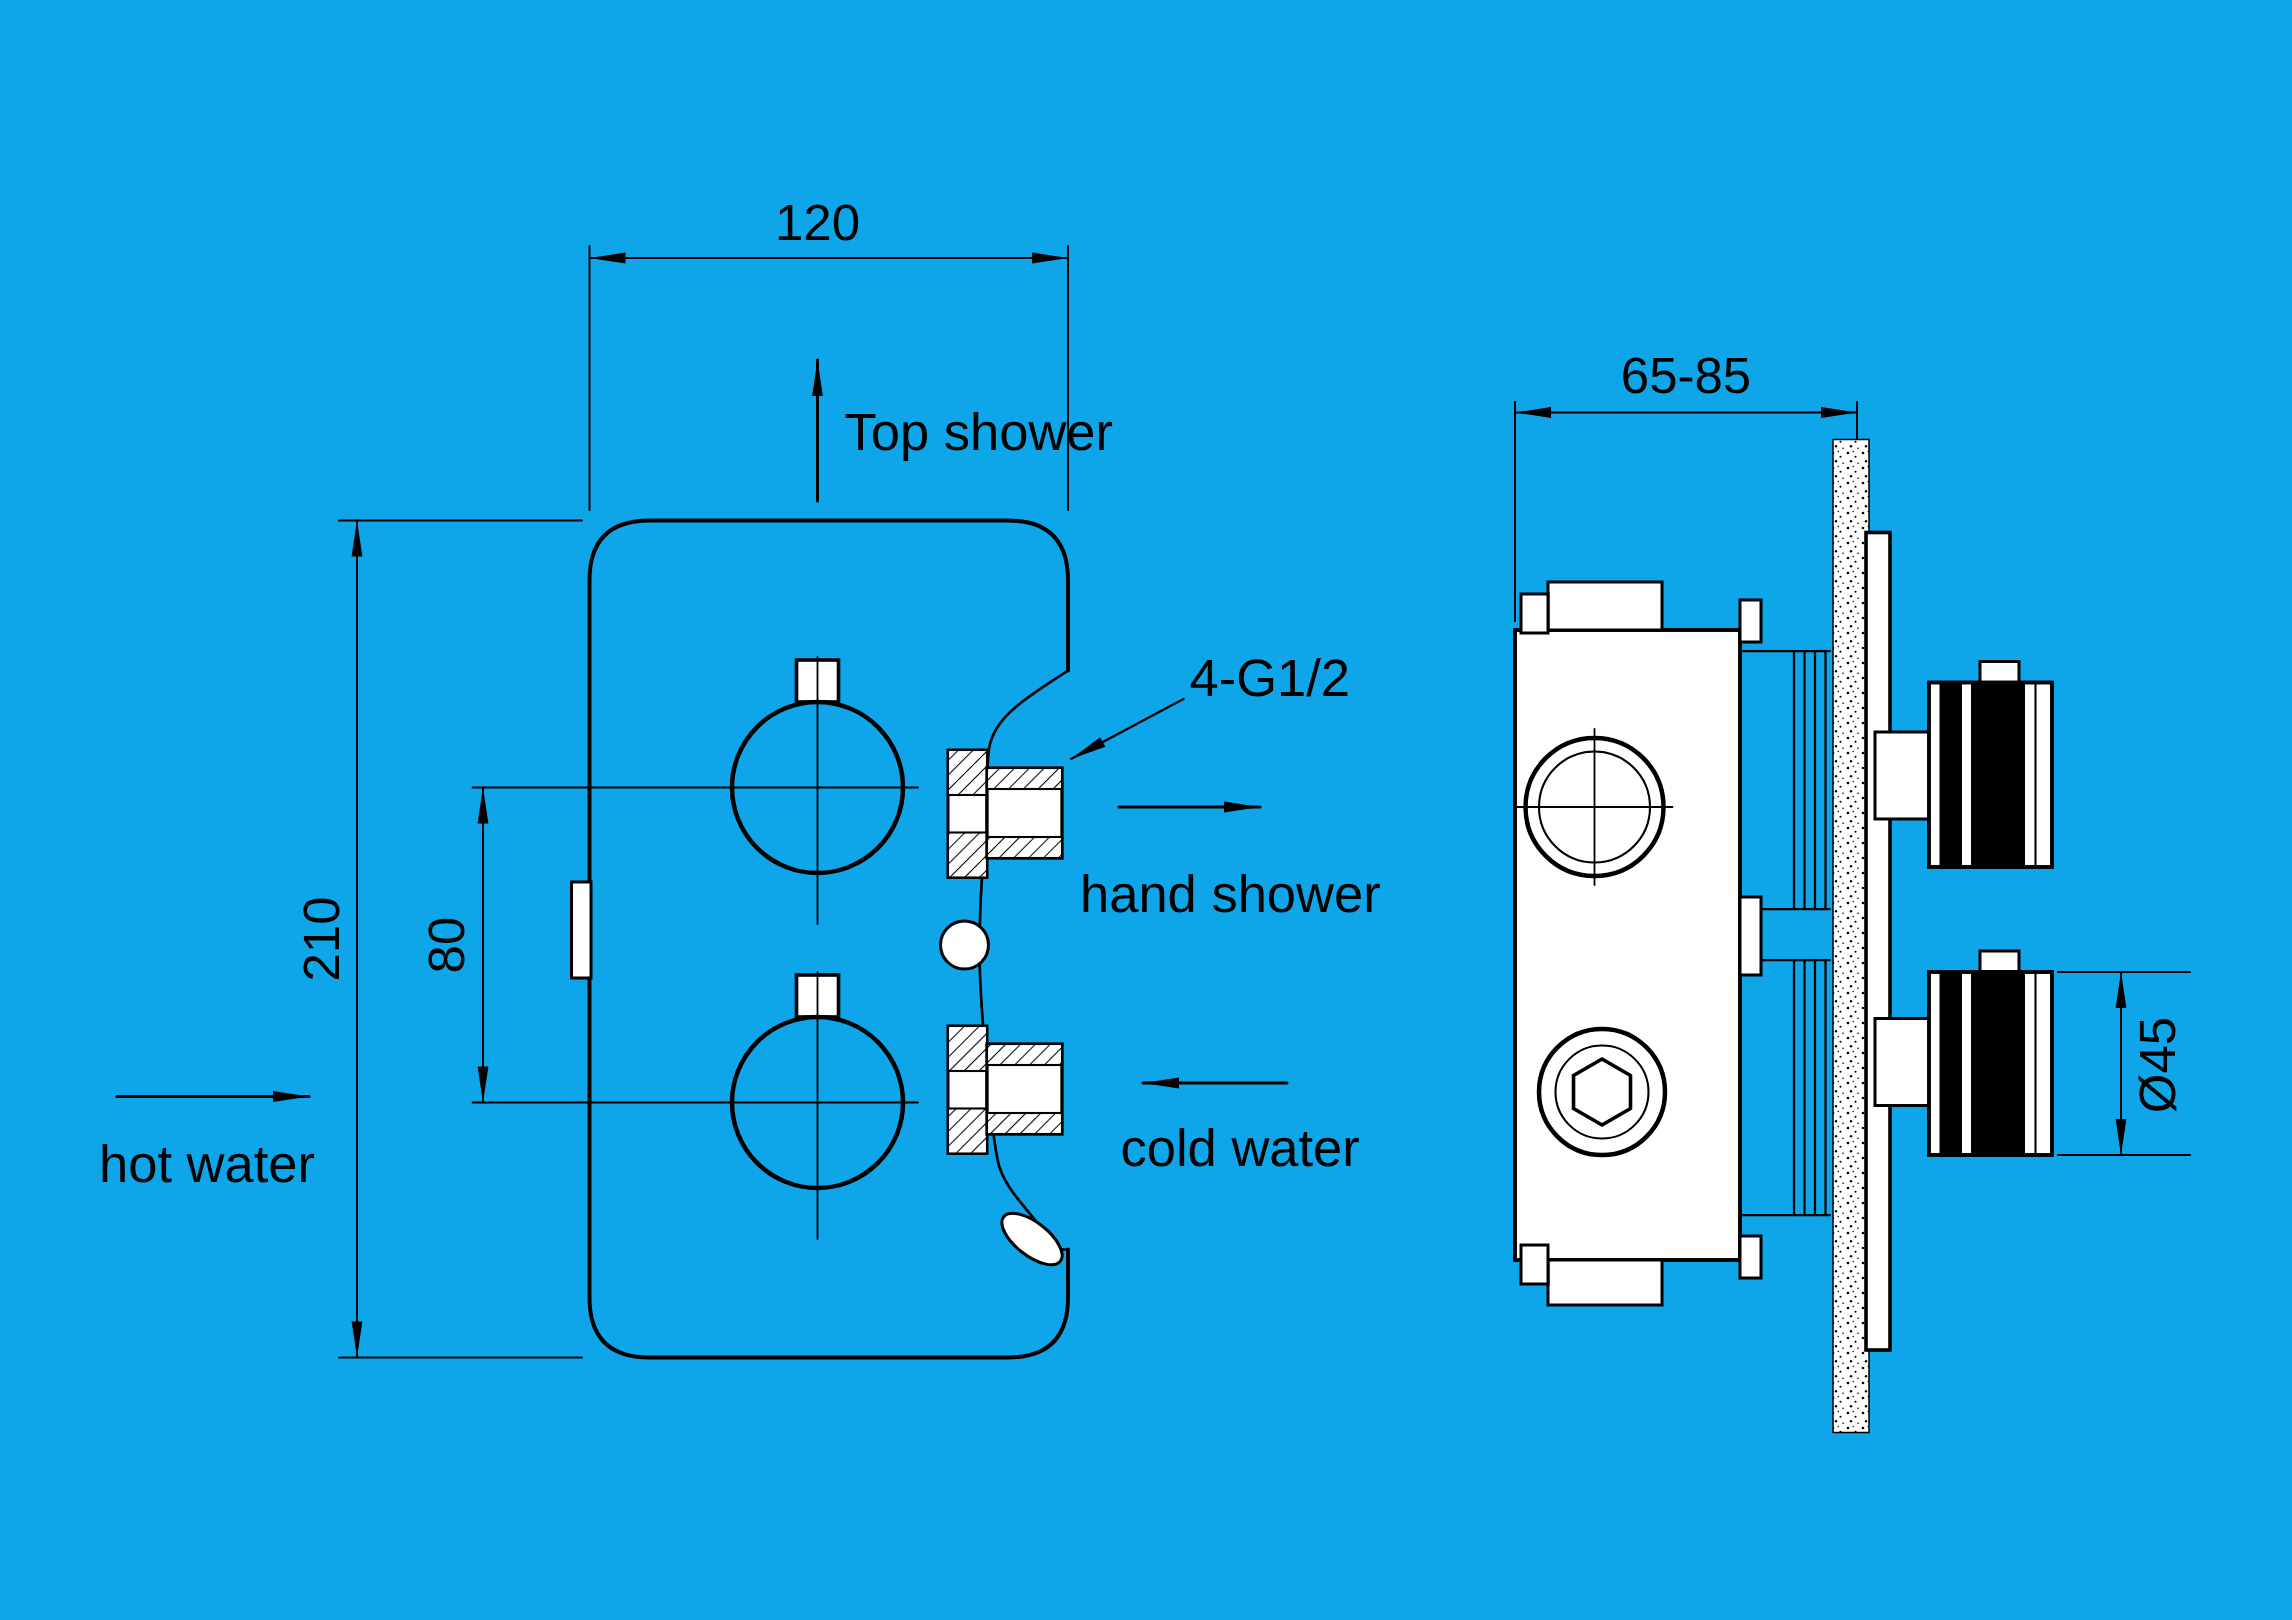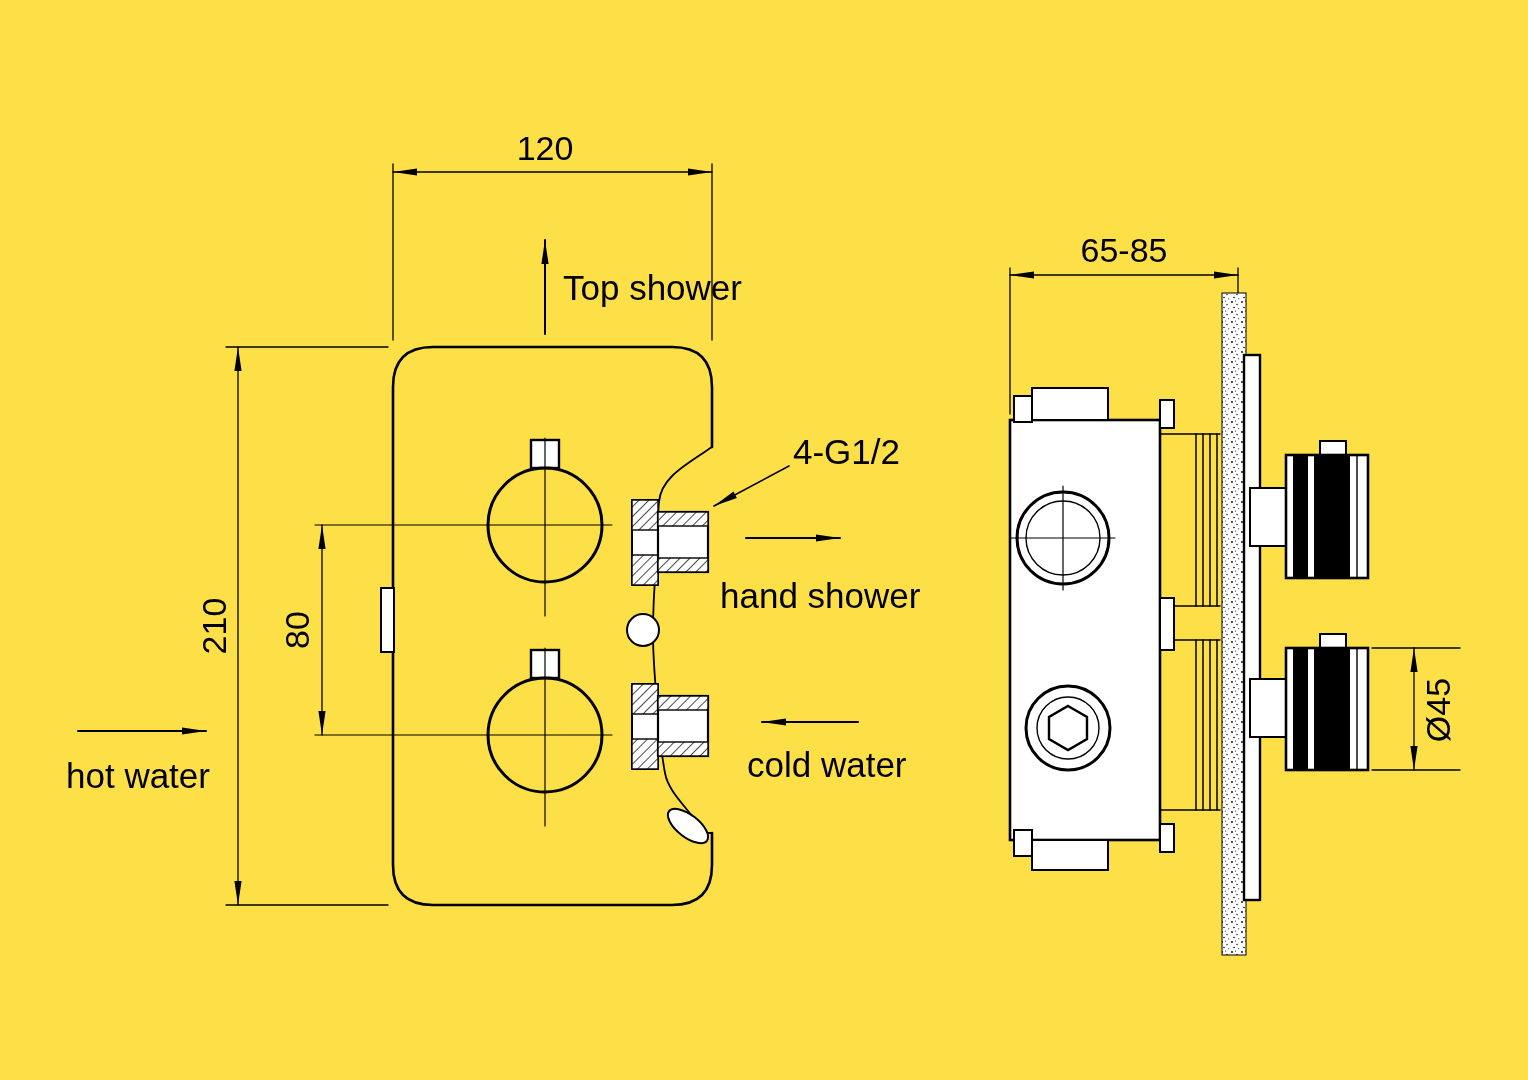--- a/index.html
+++ b/index.html
@@ -1,20 +1,20 @@
 <!DOCTYPE html>
 <html><head>
 <meta charset="utf-8">
 <style>
   html, body { margin: 0; padding: 0; background: #ffffff; }
   .canvas {
     position: relative;
     width: 1528px;
     height: 1080px;
-    background: #fde047;
+    background: #0ea5e9;
     overflow: hidden;
   }
   svg text {
     font-family: "Liberation Sans", sans-serif;
     font-size: 35px;
     fill: #000000;
     stroke: none;
   }
   svg .dim-text { font-size: 34px; }
 </style>

